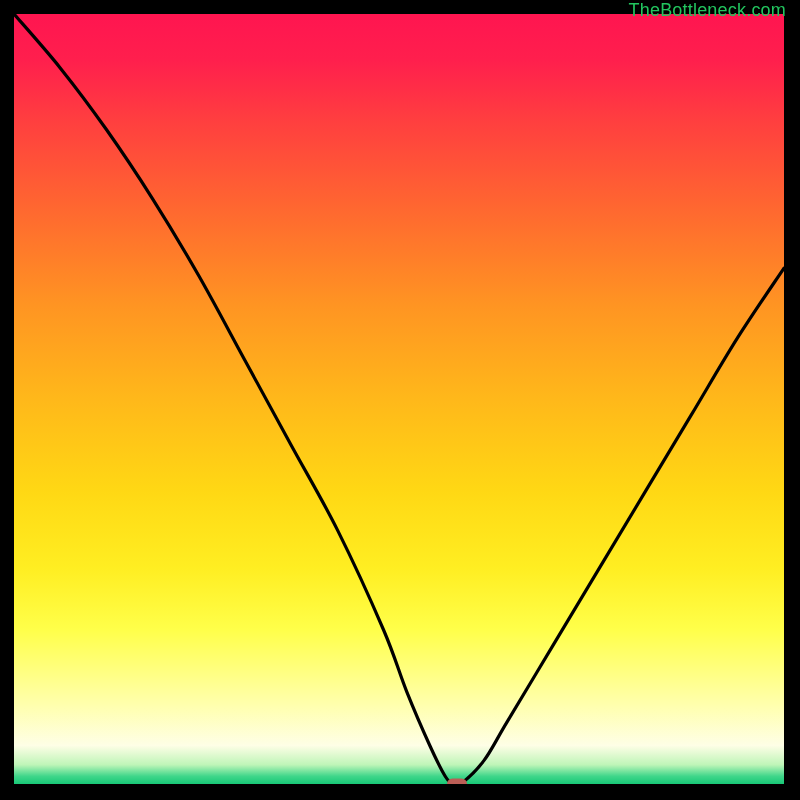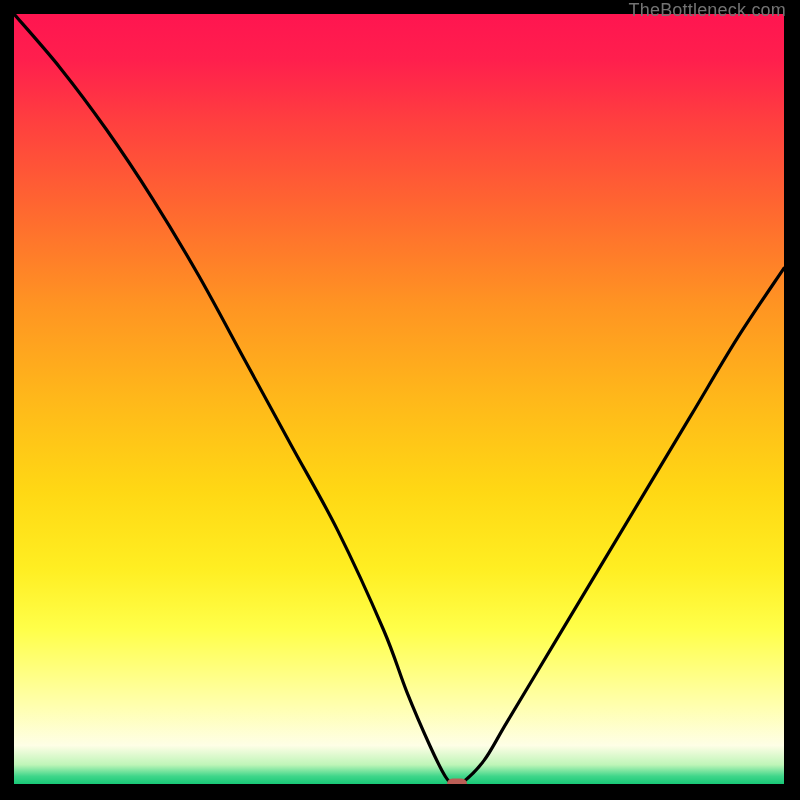--- a/index.html
+++ b/index.html
@@ -62,21 +62,21 @@
     width: 20px;
     height: 11px;
     border-radius: 6px;
     background: #bb5e56;
     transform: translate(-50%, -50%);
   }
   .watermark {
     position: absolute;
     top: 0;
     right: 14px;
-    color: #737373;
+    color: #22c55e;
     font: 18px Arial, Helvetica, sans-serif;
     letter-spacing: 0.2px;
     user-select: none;
   }
 </style>
 </head>
 <body>
 
 <div class="frame">
   <div class="plot-area">

